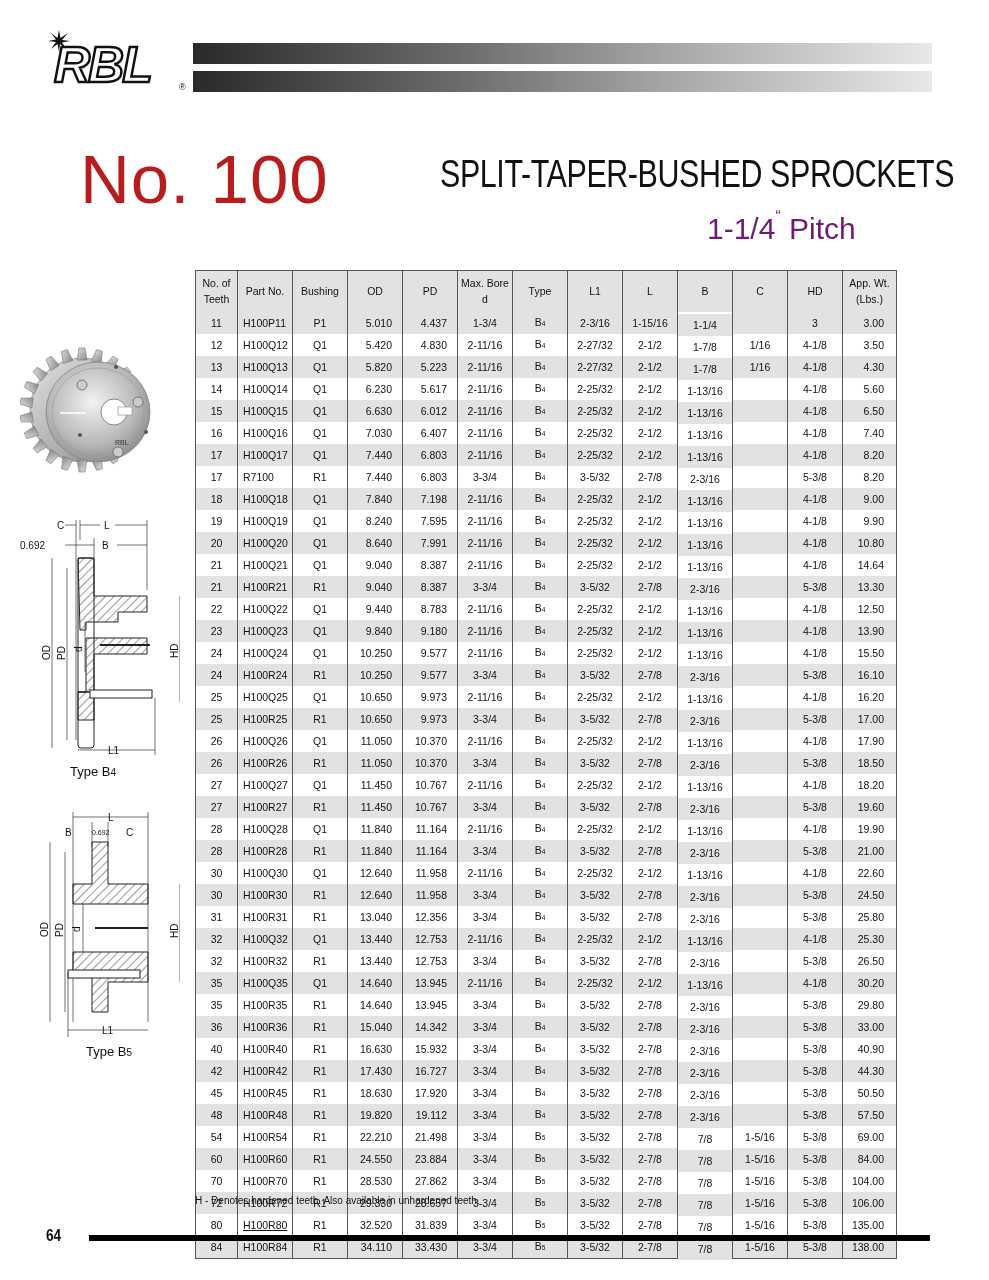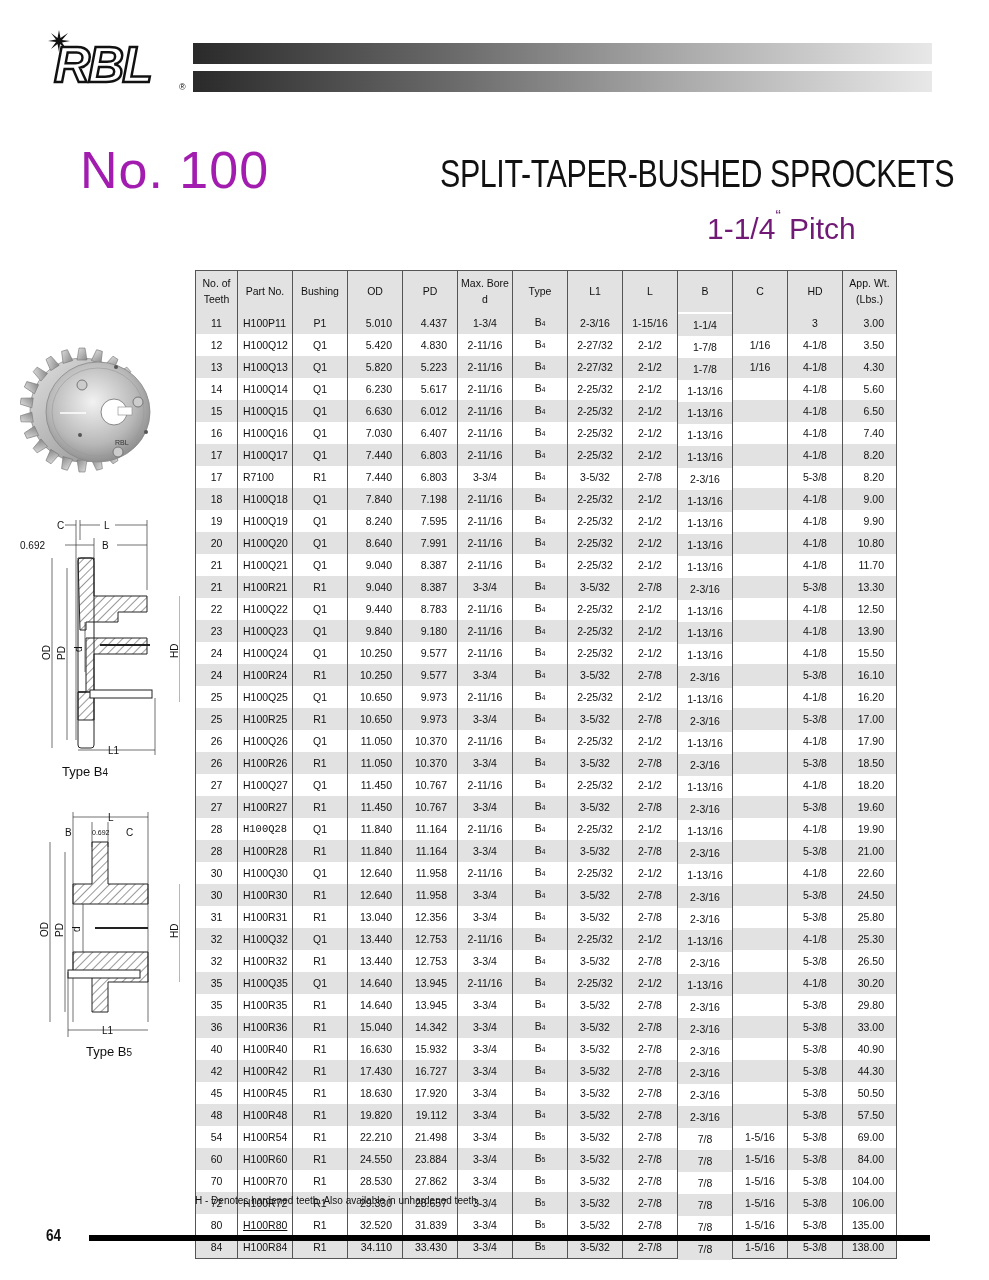--- a/index.html
+++ b/index.html
@@ -14,35 +14,35 @@
     font-size: 50px; letter-spacing: -2px; color: #fff;
     -webkit-text-stroke: 2.5px #111; line-height: 50px;
   }
   .logo-star { position: absolute; left: 0; top: 0; width: 22px; height: 22px; }
   .logo-reg { position: absolute; left: 131px; top: 52px; font-size: 9px; color: #111; }
   .bar { position: absolute; left: 193px; width: 739px; height: 21px;
          background: linear-gradient(to right, #2a2a2a 0%, #6a6a6a 35%, #a8a8a8 65%, #e8e8e8 100%); }
   .bar1 { top: 43px; }
   .bar2 { top: 71px; }
 
-  .series-no { position: absolute; left: 80px; top: 140px; font-size: 52px; color: #a21caf;
+  .series-no { position: absolute; left: 80px; top: 140px; font-size: 69px; color: #b91c1c;
                font-family: "Liberation Sans", sans-serif; letter-spacing: 1px; }
   .title { position: absolute; left: 440px; top: 152px; font-size: 39px; color: #111;
            font-family: "Liberation Sans", sans-serif; transform: scaleX(0.78); transform-origin: left top;
            white-space: nowrap; letter-spacing: -0.5px; }
   .pitch { position: absolute; left: 707px; top: 212px; font-size: 30px; color: #701a75; white-space: nowrap; }
   .pitch sup { font-size: 16px; vertical-align: top; position: relative; top: -4px; }
 
   
   .sprocket-photo { position: absolute; left: 20px; top: 340px; width: 140px; height: 140px; }
   .diagram { position: absolute; left: 20px; }
   .diagram-b4 { top: 520px; width: 160px; height: 240px; }
   .diagram-b5 { top: 812px; width: 160px; height: 230px; }
   .diag-caption { position: absolute; font-size: 13px; color: #111; }
-  .cap-b4 { left: 62px; top: 764px; text-align: center; }
+  .cap-b4 { left: 70px; top: 764px; text-align: center; }
   .cap-b5 { left: 86px; top: 1044px; }
   .diag-label { font-family: "Liberation Sans", sans-serif; font-size: 10px; fill: #111; }
 
   
   .spec-table { position: absolute; left: 195px; top: 270px; width: 701px; border-collapse: collapse;
                 font-size: 10.5px; table-layout: fixed; }
   .spec-table th, .spec-table td {
     border-left: 1.5px solid #555; border-right: 1.5px solid #555;
     text-align: center; padding: 0; white-space: nowrap; overflow: hidden; font-weight: normal;
   }
@@ -421,21 +421,21 @@
         <td>Q1</td>
         <td class="num-r">9.040</td>
         <td class="num-r">8.387</td>
         <td>2-11/16</td>
         <td><span>B</span><span class="type-sub">4</span></td>
         <td>2-25/32</td>
         <td>2-1/2</td>
         <td class="b-col">1-13/16</td>
         <td></td>
         <td>4-1/8</td>
-        <td class="wt">11.70</td>
+        <td class="wt">14.64</td>
       </tr>
       <tr>
         <td>21</td>
         <td class="num-r" style="text-align: center; padding-left: 5px;">H100R21</td>
         <td>R1</td>
         <td class="num-r">9.040</td>
         <td class="num-r">8.387</td>
         <td>3-3/4</td>
         <td><span>B</span><span class="type-sub">4</span></td>
         <td>3-5/32</td>
@@ -590,21 +590,21 @@
         <td><span>B</span><span class="type-sub">4</span></td>
         <td>3-5/32</td>
         <td>2-7/8</td>
         <td class="b-col">2-3/16</td>
         <td></td>
         <td>5-3/8</td>
         <td class="wt">19.60</td>
       </tr>
       <tr>
         <td>28</td>
-        <td class="num-r" style="text-align: left; padding-left: 5px; font-family: Liberation Mono, monospace;">H100Q28</td>
+        <td class="num-r" style="text-align: left; padding-left: 5px;">H100Q28</td>
         <td>Q1</td>
         <td class="num-r">11.840</td>
         <td class="num-r">11.164</td>
         <td>2-11/16</td>
         <td><span>B</span><span class="type-sub">4</span></td>
         <td>2-25/32</td>
         <td>2-1/2</td>
         <td class="b-col">1-13/16</td>
         <td></td>
         <td>4-1/8</td>

